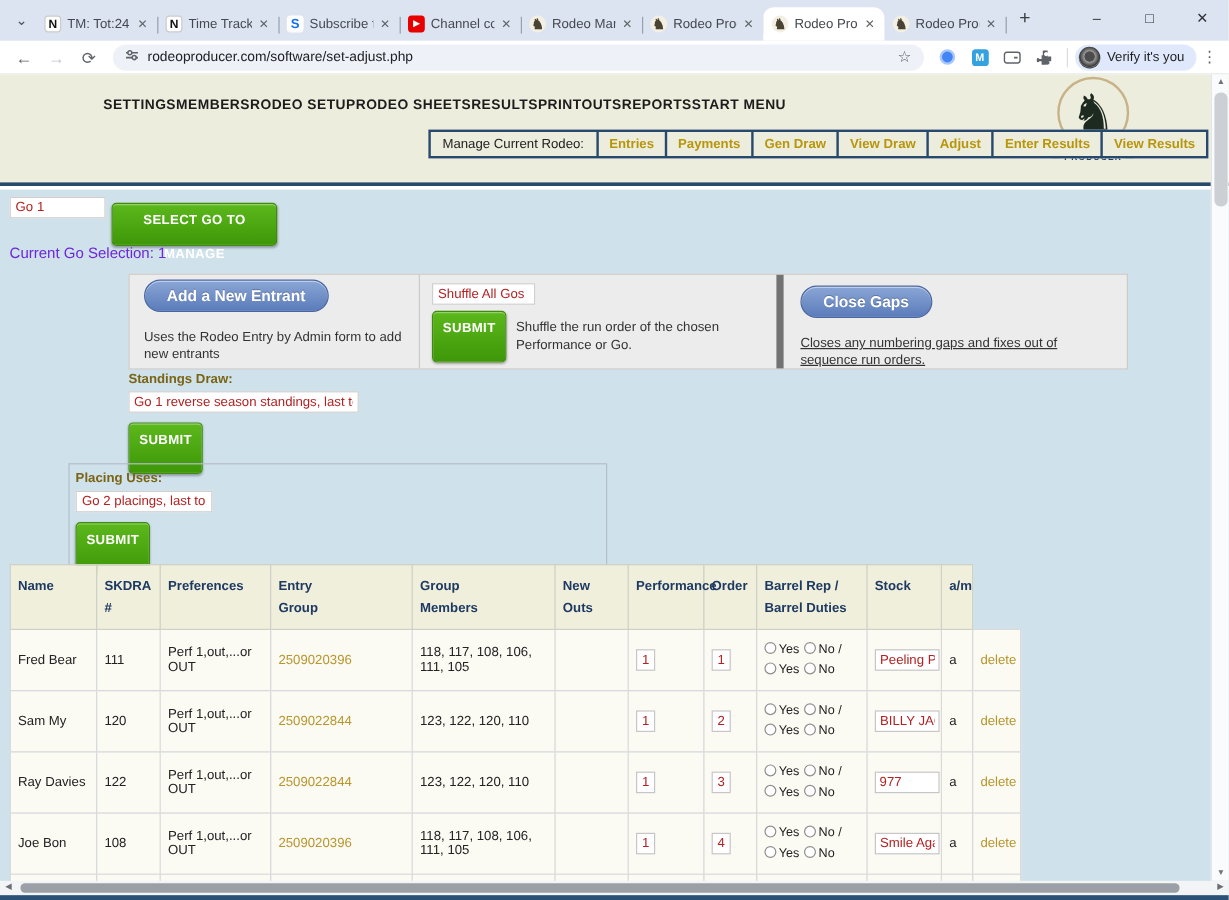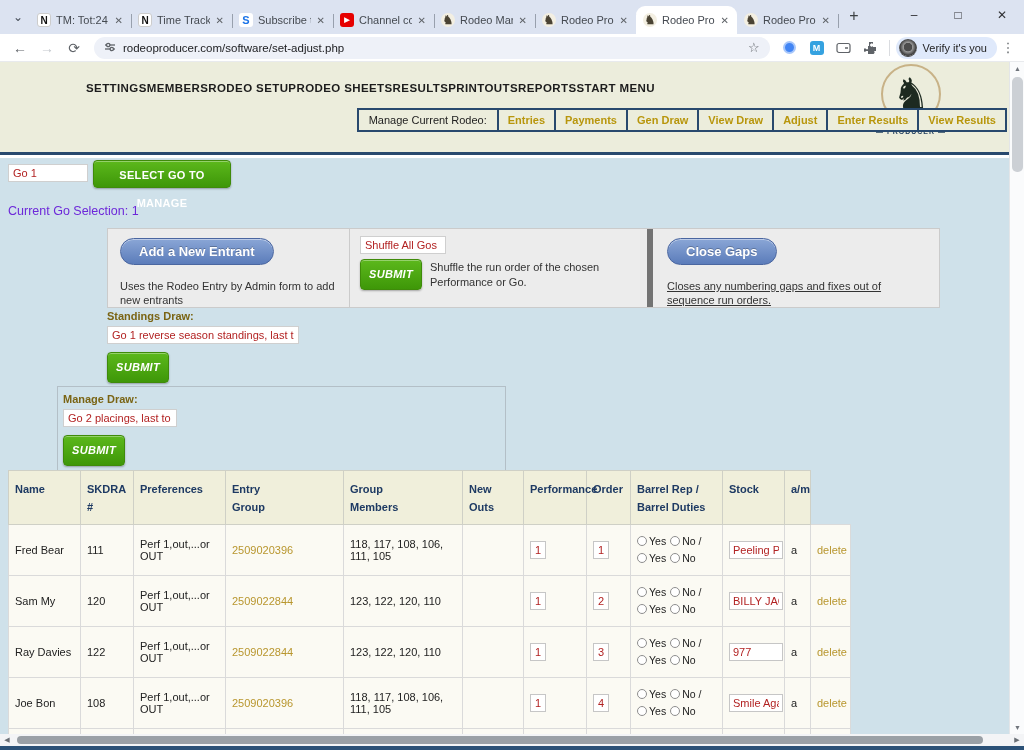--- a/index.html
+++ b/index.html
@@ -51,32 +51,32 @@
   .mlabel { padding:4px 10px; font-size:11px; color:#222; white-space:nowrap; }
   .mbtn { border-left:2px solid #28496e; padding:4px 9px; font-size:11px; font-weight:bold; color:#b8960c; white-space:nowrap; cursor:pointer; }
 
   
   #main { position:absolute; top:158px; left:0; right:0; bottom:0; background:#cfe1ea; }
   .text-input { border:1px solid #cfcfcf; background:#fff; color:#b22222; font-size:11px; padding:2px 4px; height:18px; }
   .green-btn { display:inline-block; border:1px solid #3f8b0a; border-radius:4px; background:linear-gradient(#5cb81c, #3e9708); color:#fff; font-weight:bold; font-size:11px; letter-spacing:.3px; text-align:center; box-shadow:inset 0 1px 0 rgba(255,255,255,.35), 0 1px 2px rgba(0,0,0,.3); cursor:pointer; }
   .blue-pill { display:inline-block; border:1px solid #4a66a0; border-radius:15px; background:linear-gradient(#8aa6d6,#5b7cba); color:#fff; font-weight:bold; font-size:13px; padding:5px 18px; text-shadow:0 -1px 0 rgba(0,0,0,.25); box-shadow:inset 0 1px 0 rgba(255,255,255,.45); cursor:pointer; }
 
   #go-input { position:absolute; left:8px; top:6px; width:80px; }
-  #select-go { position:absolute; left:93px; top:2px; width:138px; height:28px; line-height:28px; }
+  #select-go { position:absolute; left:93px; top:11px; width:138px; height:36px; line-height:28px; }
   #current-go { position:absolute; left:8px; top:46px; font-size:12.5px; color:#6d28d9; }
 
   #action-panel { position:absolute; left:107px; top:70px; width:833px; height:80px; background:#ececec; border:1px solid #cbcbcb; display:flex; }
-  .panel-cell { padding:9px 12px; font-size:11px; color:#333; }
+  .panel-cell { padding:4px 12px; font-size:11px; color:#333; }
   .cell-1 { width:241px; }
   .cell-2 { width:304px; border-left:1px solid #cbcbcb; border-right:6px solid #737373; padding:7px 10px; }
   .cell-3 { flex:1; padding:9px 14px;text-decoration:underline; }
   .panel-desc { margin-top:14px; line-height:1.3; }
   #shuffle-input { width:86px; }
   .shuffle-row { display:flex; align-items:center; margin-top:5px; gap:8px; }
-  .submit-btn { width:62px; height:31px; line-height:29px;font-style:italic; }
+  .submit-btn { width:62px; height:43px; line-height:29px; }
 
   #standings { position:absolute; left:107px; top:152px; }
   .draw-label { font-size:11px; font-weight:bold; color:#7a6414; }
   #standings-input { display:block; margin-top:4px; width:192px; }
   #placing-box { position:absolute; left:57px; top:228px; width:449px; height:87px; border:1px solid #b3bfc7; padding:6px 0 0 5px; }
   #placing-input { display:block; margin-top:4px; width:114px; }
   .draw-submit { margin-top:8px; }
 
   
   #table-wrap { position:absolute; left:8px; top:312px; width:844px; height:268px; overflow:hidden; }
@@ -258,21 +258,21 @@
       </div>
     </div>
 
     <div id="standings">
       <div class="draw-label">Standings Draw:</div>
       <input id="standings-input" class="text-input" type="text" value="Go 1 reverse season standings, last to first" style="">
       <span class="green-btn submit-btn draw-submit" style="display:inline-block">SUBMIT</span>
     </div>
 
     <div id="placing-box">
-      <div class="draw-label">Manage Draw:</div>
+      <div class="draw-label">Placing Uses:</div>
       <input id="placing-input" class="text-input" type="text" value="Go 2 placings, last to first" style="">
       <span class="green-btn submit-btn draw-submit" style="display:inline-block">SUBMIT</span>
     </div>
 
     <div id="table-wrap">
       <table id="grid">
         <colgroup>
           <col style="width:72px">
             <col style="width:53px">
             <col style="width:92px">

